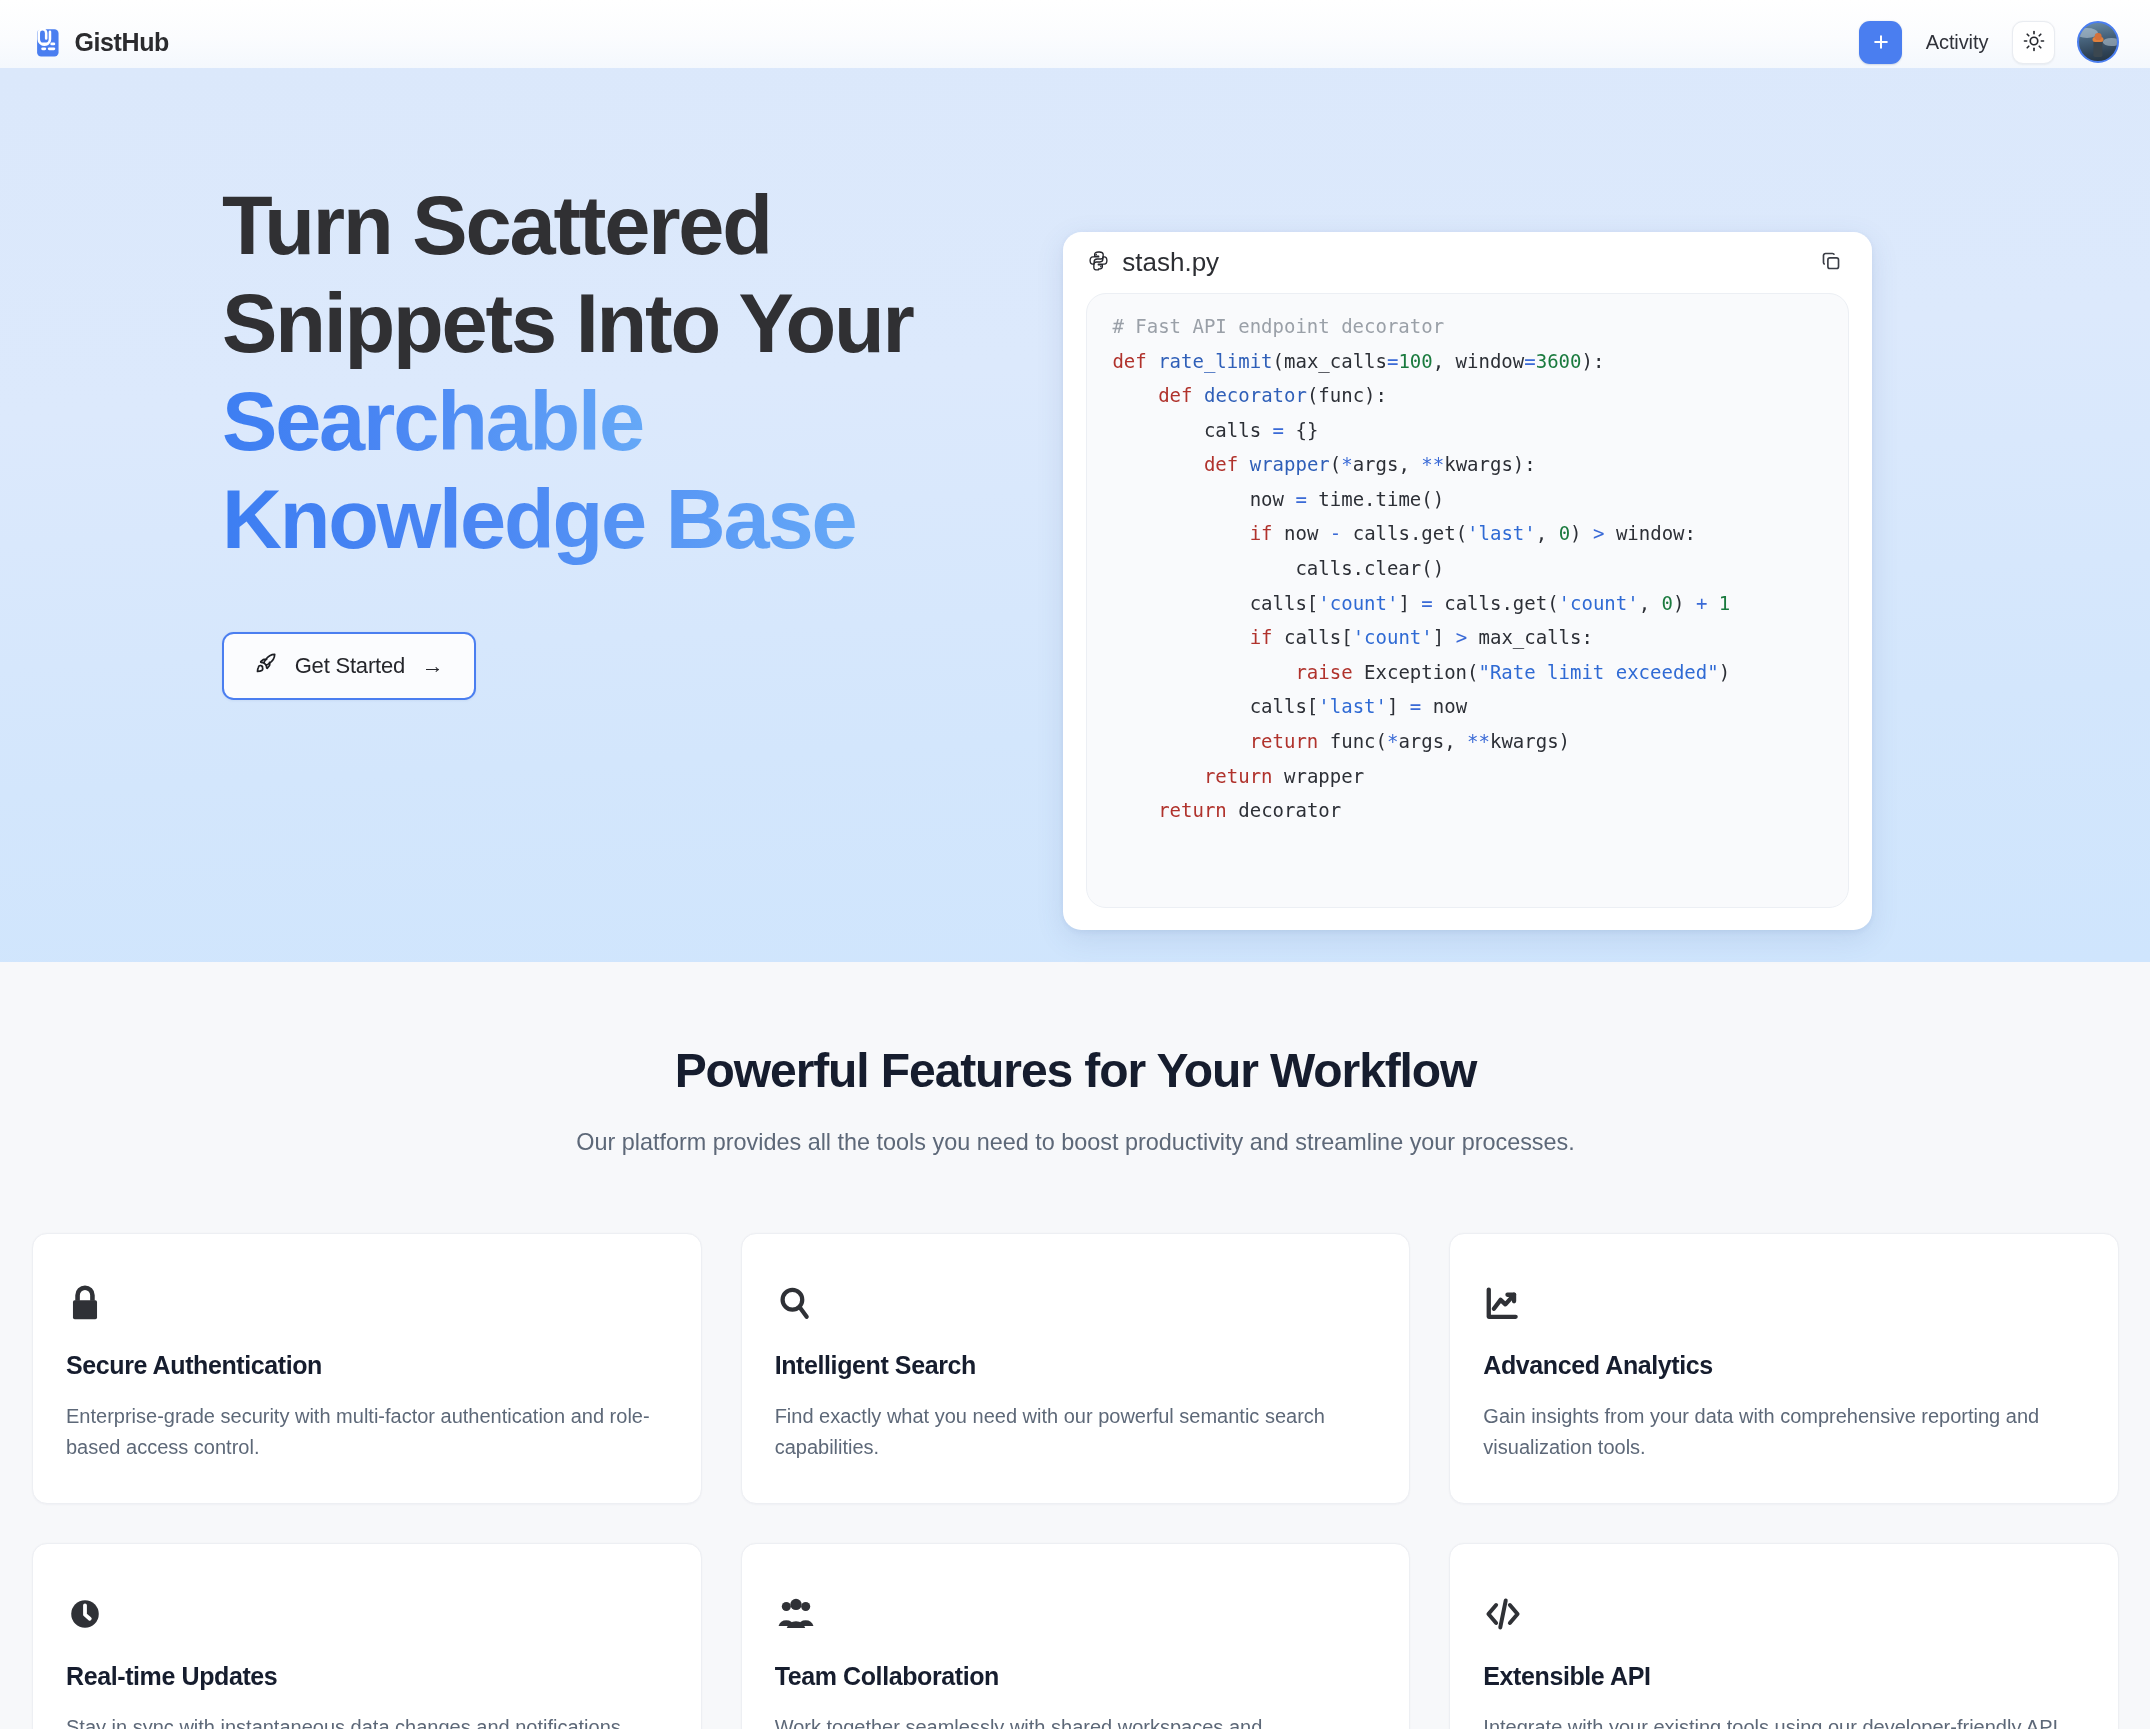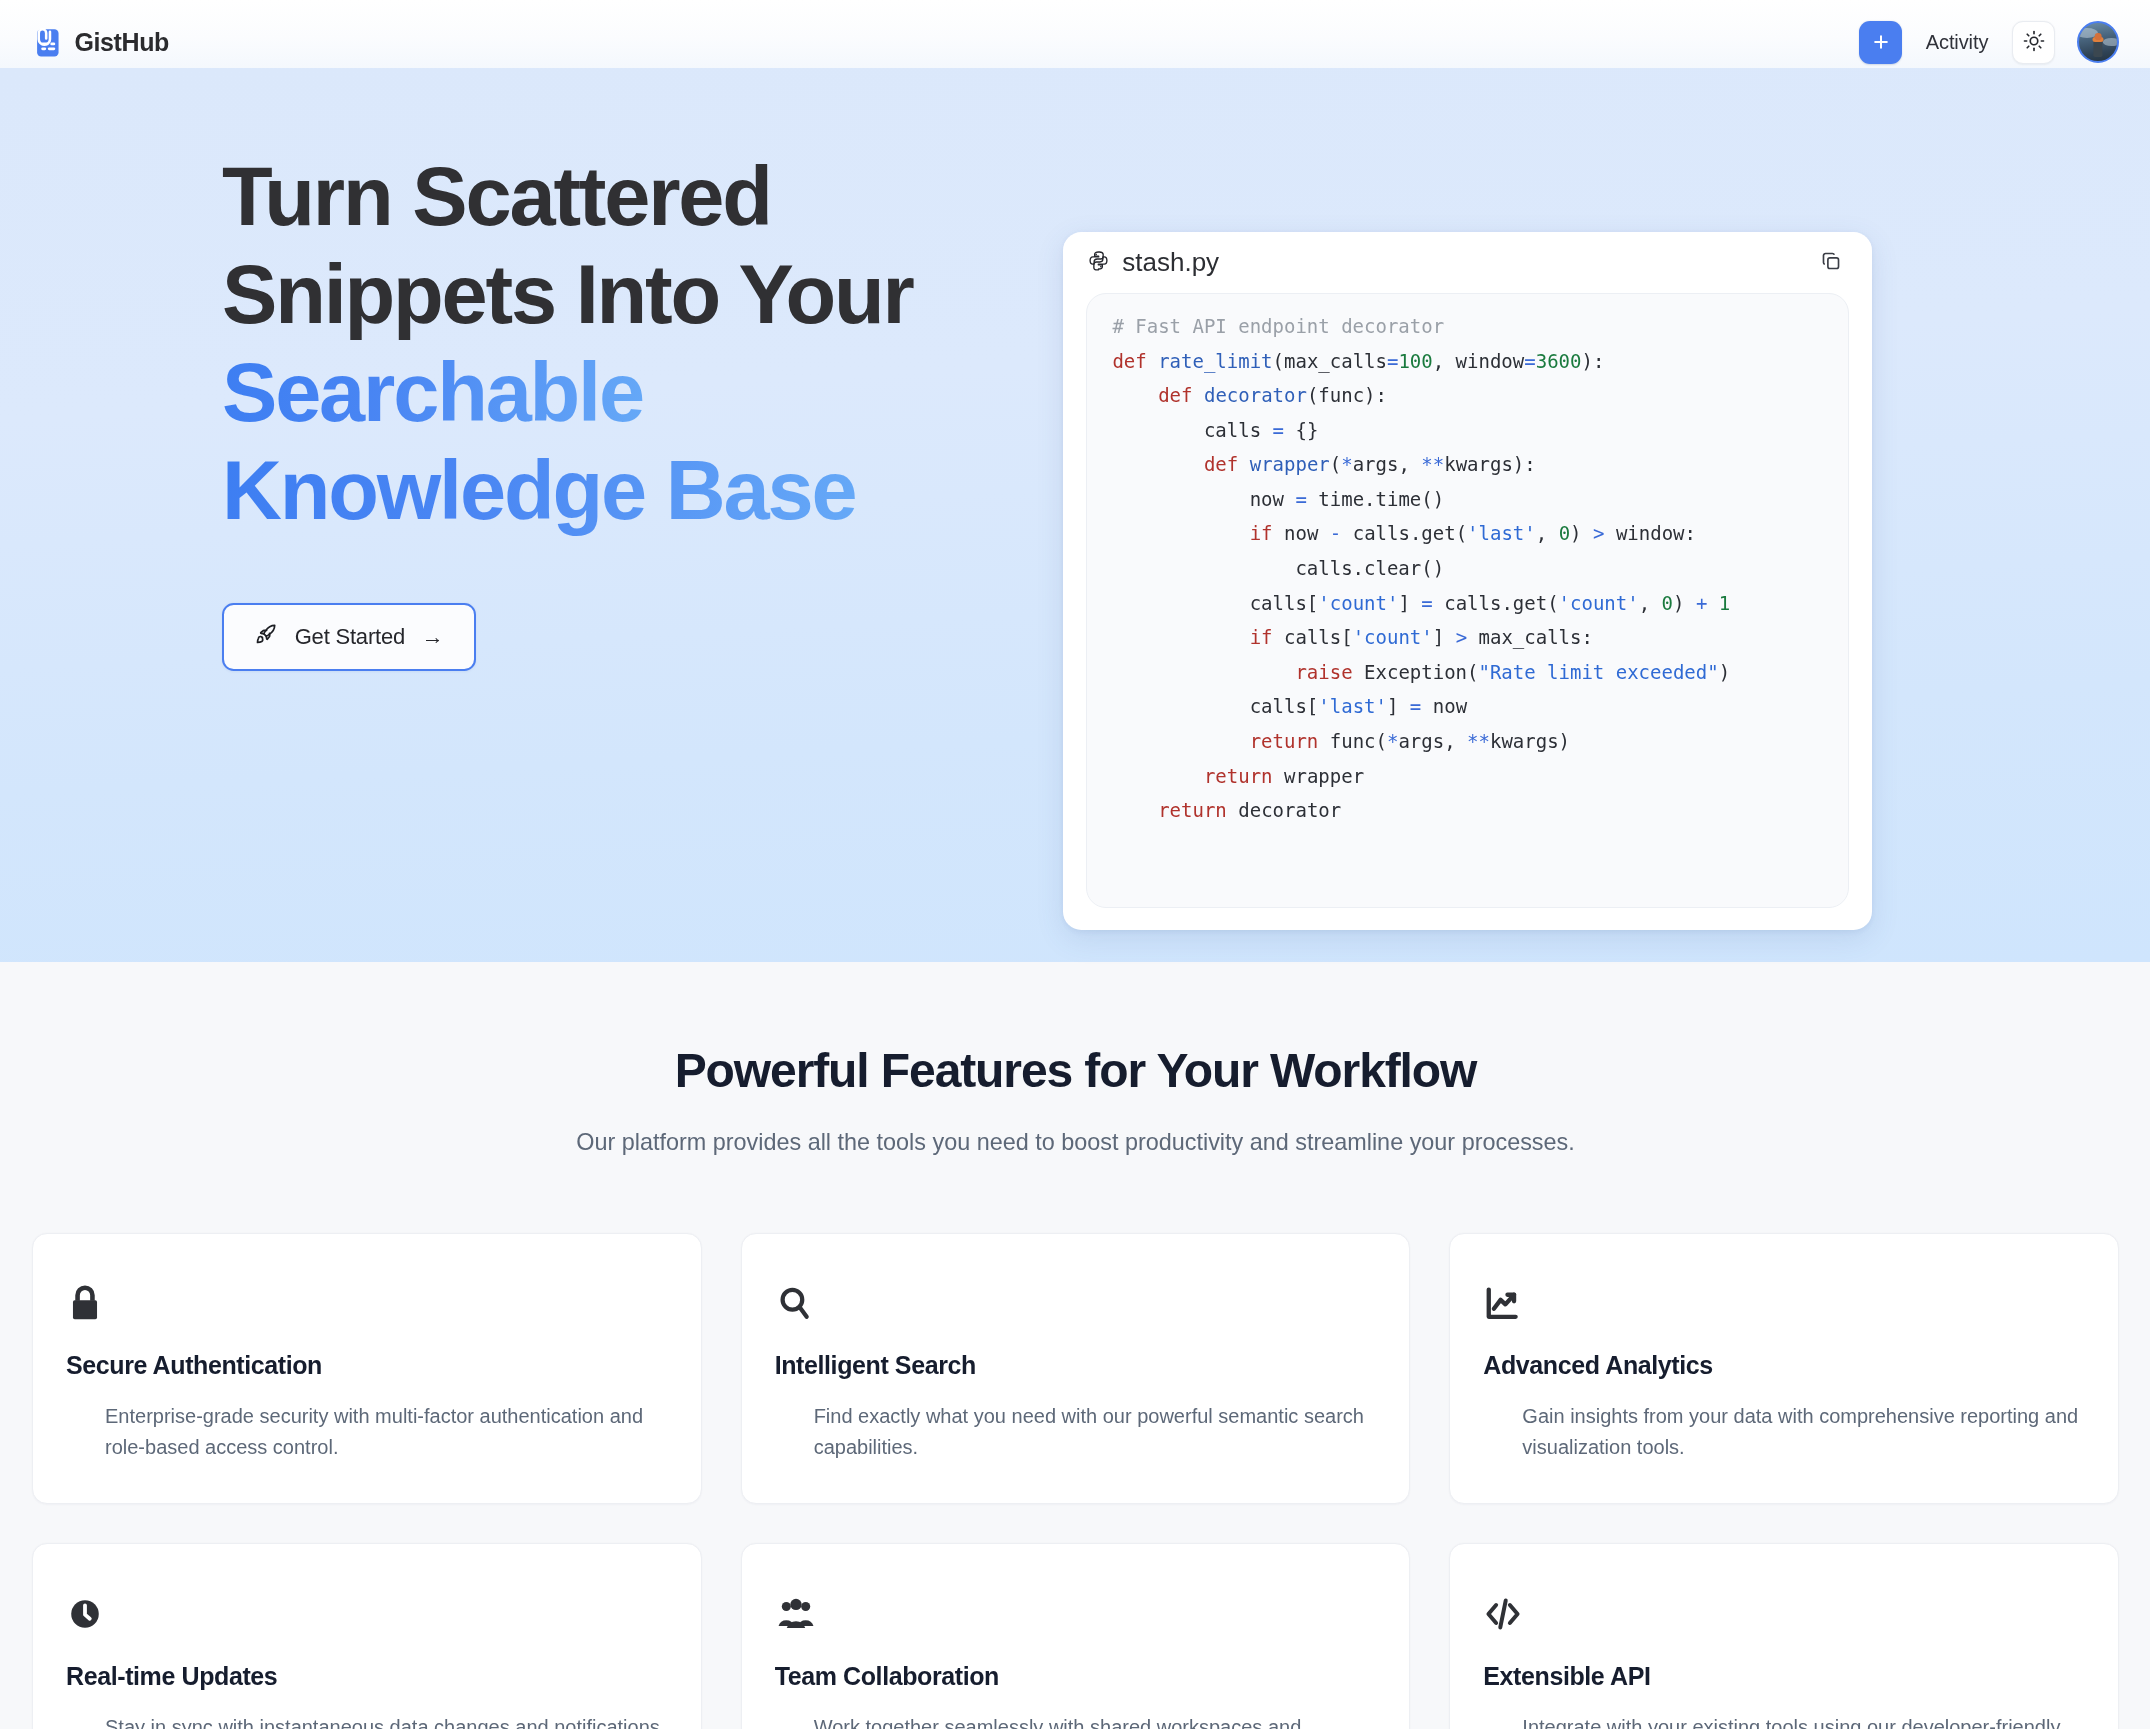--- a/index.html
+++ b/index.html
@@ -115,21 +115,21 @@
   .hero-inner {
     width: 100%;
     max-width: 2087px;
     margin: 0 auto;
     display: flex;
     align-items: flex-start;
   }
   .hero-left {
     width: 968px;
     padding-left: 190px;
-    padding-top: 80px;
+    padding-top: 109px;
   }
   .hero-title {
     font-size: 83px;
     line-height: 1.18;
     font-weight: 700;
     letter-spacing: -2.2px;
     color: #303033;
   }
   .hero-title .grad {
     background: linear-gradient(100deg, #3d7ef2 0%, #4a86f3 40%, #66a9f7 100%);
@@ -253,21 +253,20 @@
     font-size: 25px;
     font-weight: 700;
     letter-spacing: -0.4px;
     color: #161d2e;
   }
   .card-desc {
     margin-top: 21px;
     font-size: 20px;
     line-height: 1.56;
     color: #5d6878;
-    margin-left: 39px;
   }
 </style>
 </head>
 <body>
 
 <div class="header">
   <div class="brand">
     <span class="brand-logo">
       <svg width="30" height="33" viewBox="0 0 36 40">
         <rect x="6" y="4" width="26" height="33" rx="5" fill="#4a7ef0"></rect>

